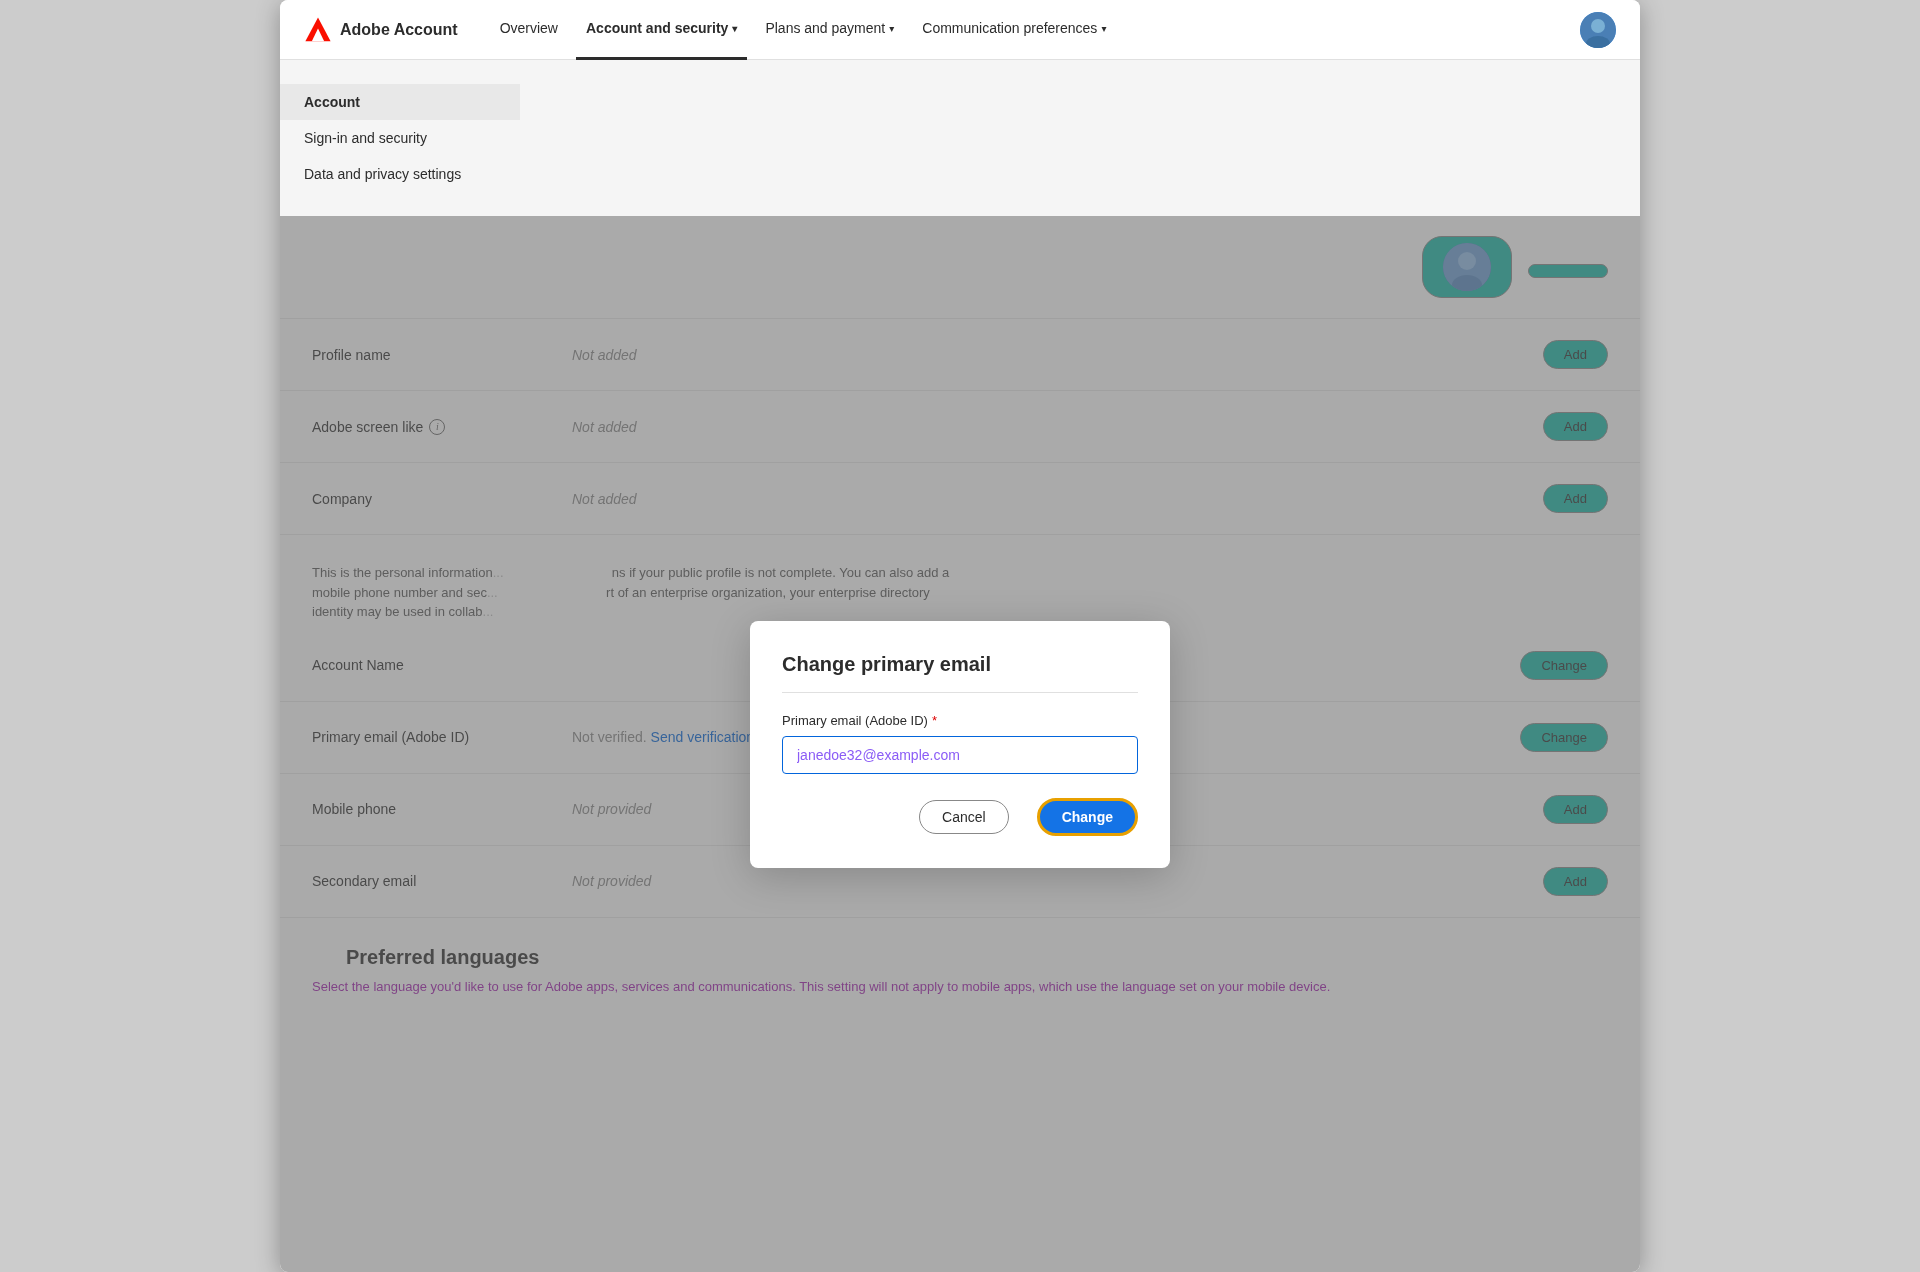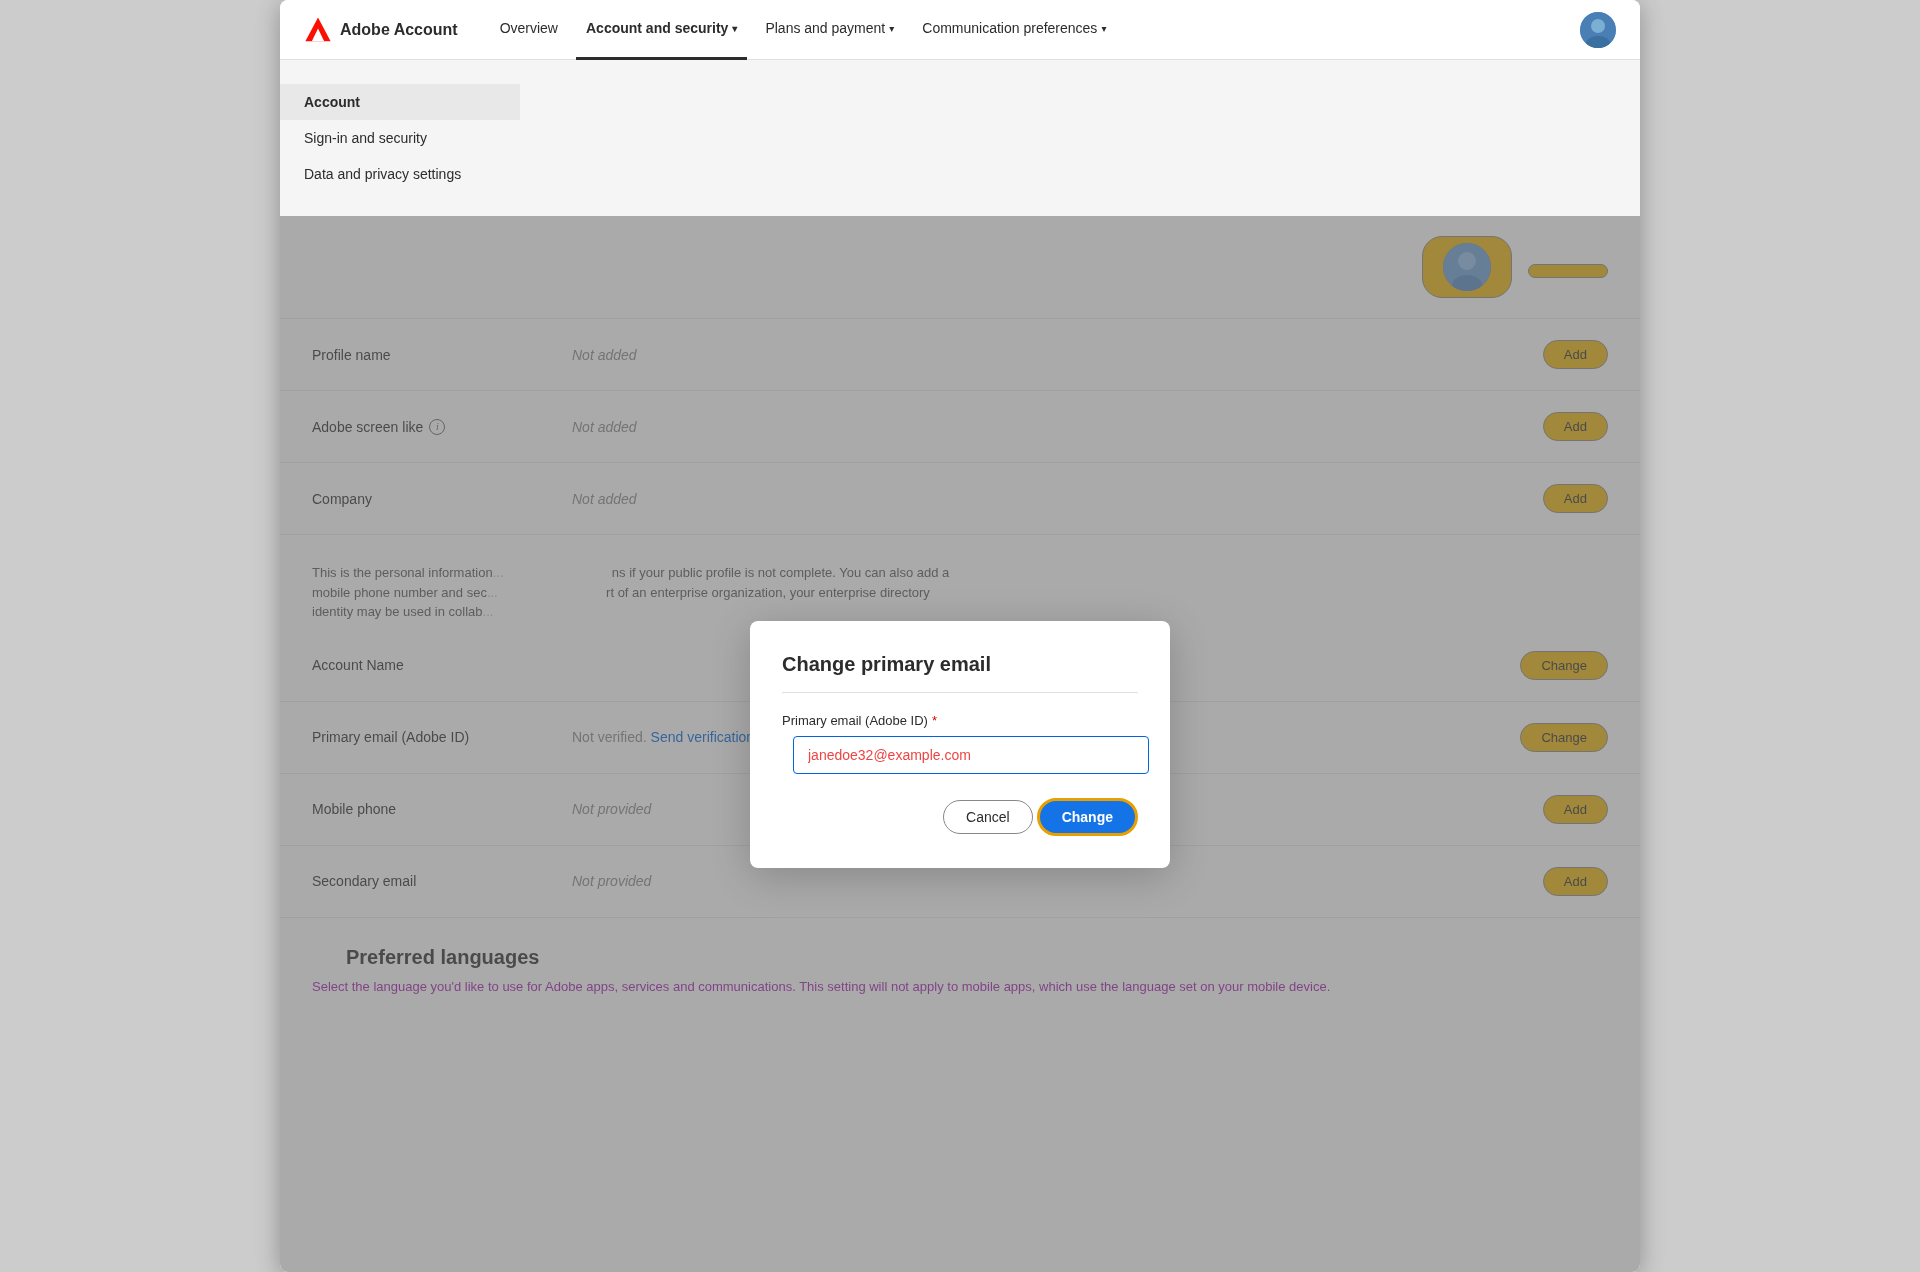--- a/index.html
+++ b/index.html
@@ -142,21 +142,21 @@
     }
     .info-row .field-value.link-value {
       font-style: normal;
     }
     .info-row .field-value .send-link {
       color: #0265dc;
       text-decoration: none;
       cursor: pointer;
     }
     .action-btn {
-      background: #eab308;
+      background: #14b8a6;
       border: 1.5px solid #888;
       border-radius: 20px;
       padding: 6px 20px;
       font-size: 13px;
       cursor: pointer;
       color: #2c2c2c;
       white-space: nowrap;
     }
     .info-icon {
       display: inline-flex;
@@ -239,29 +239,28 @@
     }
     .required-star {
       color: #d00;
     }
     .modal-input {
       width: 100%;
       border: 1.5px solid #0265dc;
       border-radius: 4px;
       padding: 10px 14px;
       font-size: 14px;
-      color: #ef4444;
+      color: #8b5cf6;
       outline: none;
       margin-bottom: 24px;
-      margin-left: 11px;
     }
     .modal-actions {
       display: flex;
       justify-content: flex-end;
-      gap: 4px;
+      gap: 28px;
       align-items: center;
     }
     .btn-cancel {
       background: #fff;
       border: 1.5px solid #888;
       border-radius: 20px;
       padding: 8px 22px;
       font-size: 14px;
       cursor: pointer;
       color: #2c2c2c;

